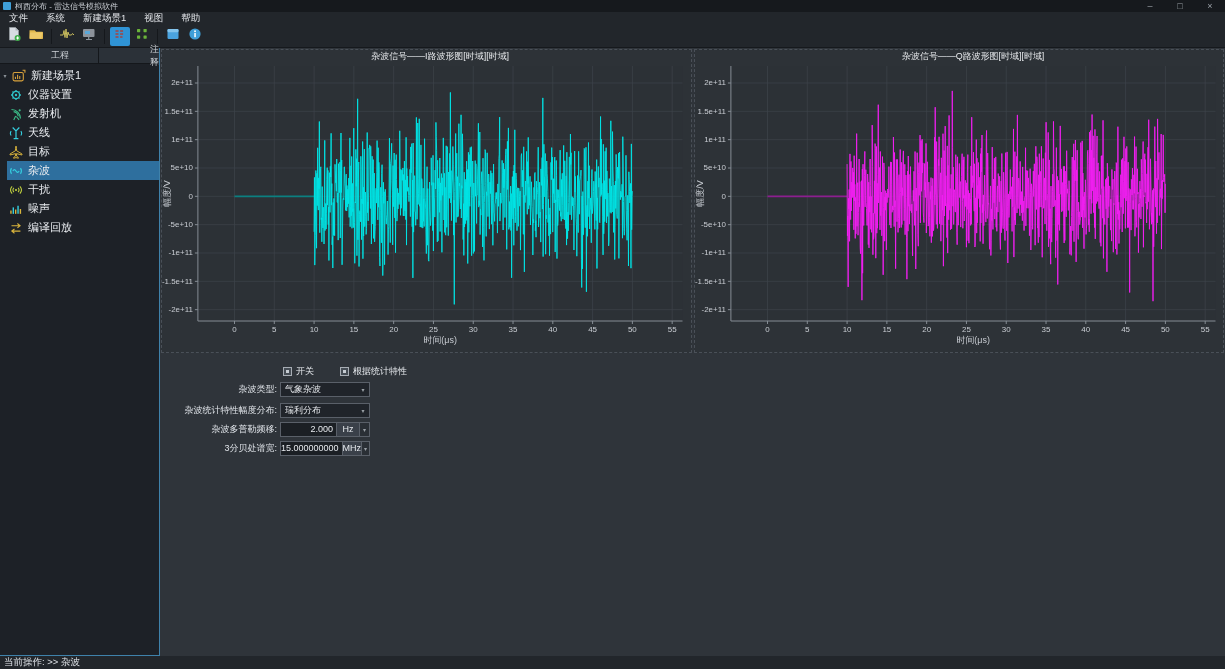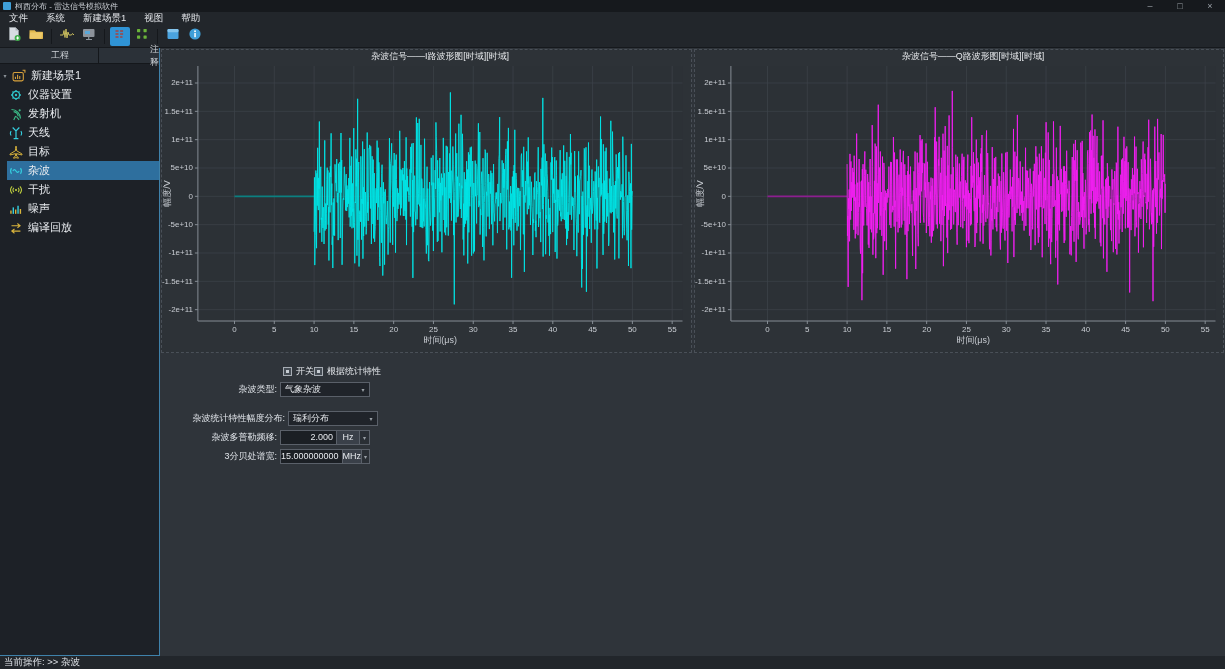--- a/index.html
+++ b/index.html
@@ -39,27 +39,27 @@
   .tree-icon { width:14px; height:14px; margin:0 5px 0 2px; flex:0 0 auto; }
   .content { flex:1; display:flex; flex-direction:column; }
 
   
   .charts-row { height:306px; display:flex; }
   .chart-panel { flex:1; margin:1px; border:1px dashed #4a5058; background:#2d3237; }
   .chart-panel svg { width:100%; height:100%; display:block; }
 
   
   .form { flex:1; padding-top:9px; font-size:9px; }
-  .cb-row { margin-left:123px; height:17px; display:flex; align-items:center; }
+  .cb-row { margin-left:123px; height:17px; display:flex; align-items:center; gap:26px; }
   .cb { display:flex; align-items:center; }
   .cb-box { width:9px; height:9px; border:1px solid #a7adb4; background:#454c54; display:flex; align-items:center; justify-content:center; }
   .cb-inner { width:3px; height:3px; background:#c6ccd2; }
   .cb-label { margin-left:4px; }
   .form-row { display:flex; align-items:center; height:19px; }
-  .form-row.gap { margin-top:10px;padding-left:8px; }
+  .form-row.gap { margin-top:2px; }
   .f-label { width:120px; text-align:right; padding-right:3px; color:#dfe3e8; }
   .select { width:90px; height:15px; background:#20242a; border:1px solid #5a6069; display:flex; align-items:center; }
   .sel-text { flex:1; padding-left:4px; }
   .sel-arrow { width:12px; text-align:center; font-size:6px; color:#9aa0a6; }
   .numunit { width:90px; height:15px; display:flex; }
   .nu-num { flex:1; background:#1b1f24; border:1px solid #5a6069; text-align:right; padding:1px 3px 0 0; }
   .nu-unit { width:23px; background:#3a4049; border:1px solid #5a6069; border-left:none; text-align:center; padding-top:1px; }
   .nu-arrow { width:10px; background:#2a2f35; border:1px solid #5a6069; border-left:none; text-align:center; font-size:6px; color:#9aa0a6; padding-top:3px; }
   .plain-input { width:90px; height:15px; background:#1b1f24; border:1px solid #5a6069; text-align:right; padding:1px 3px 0 0; }
 

